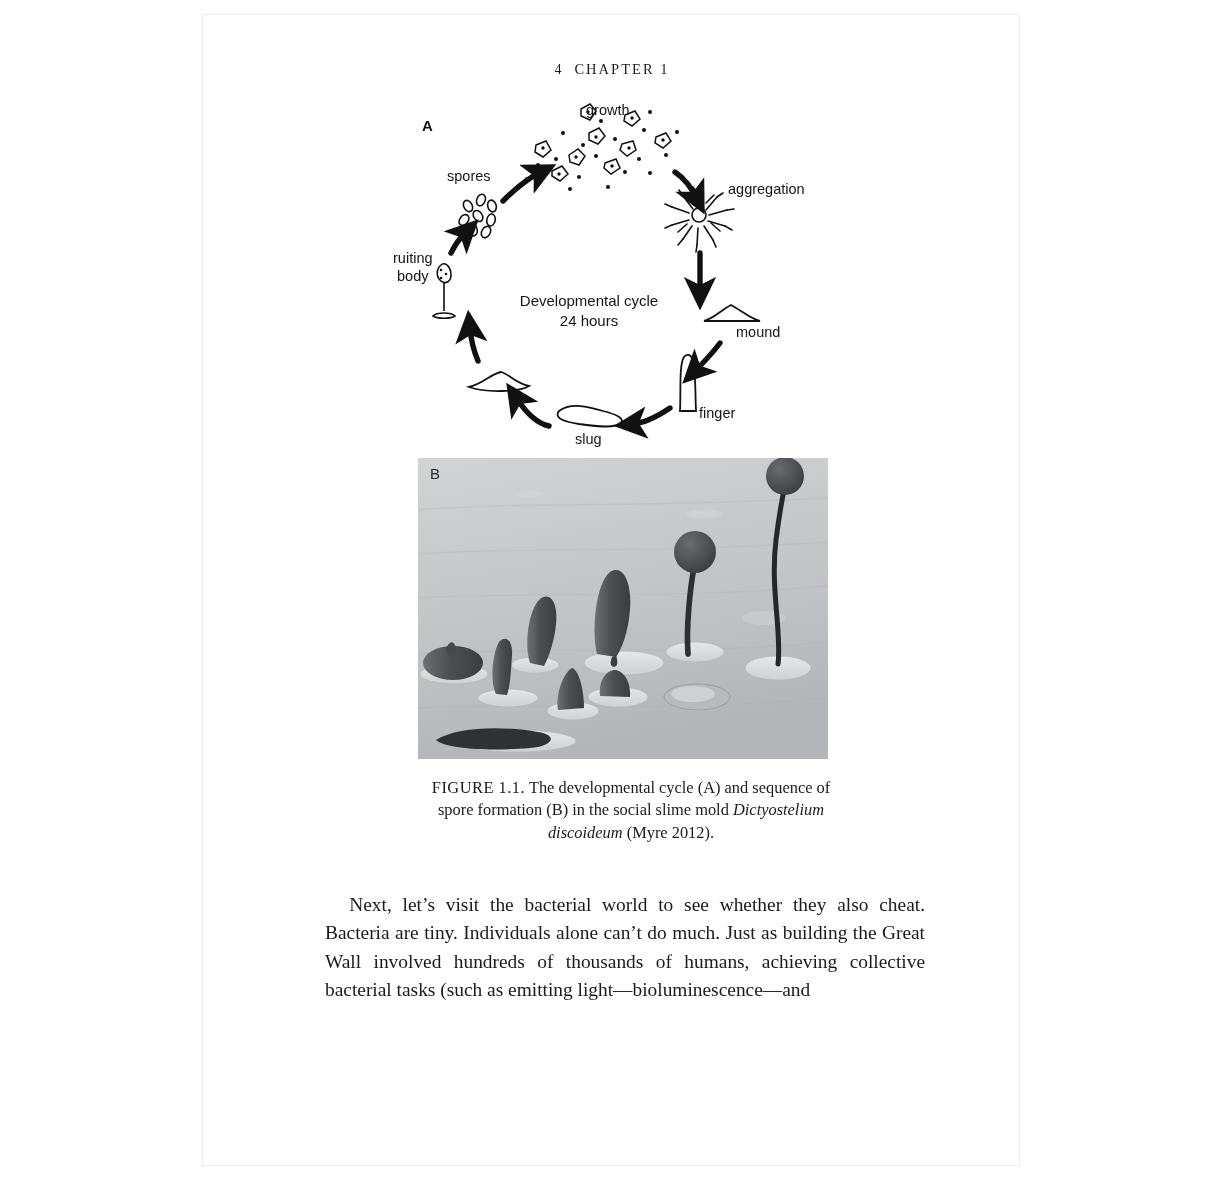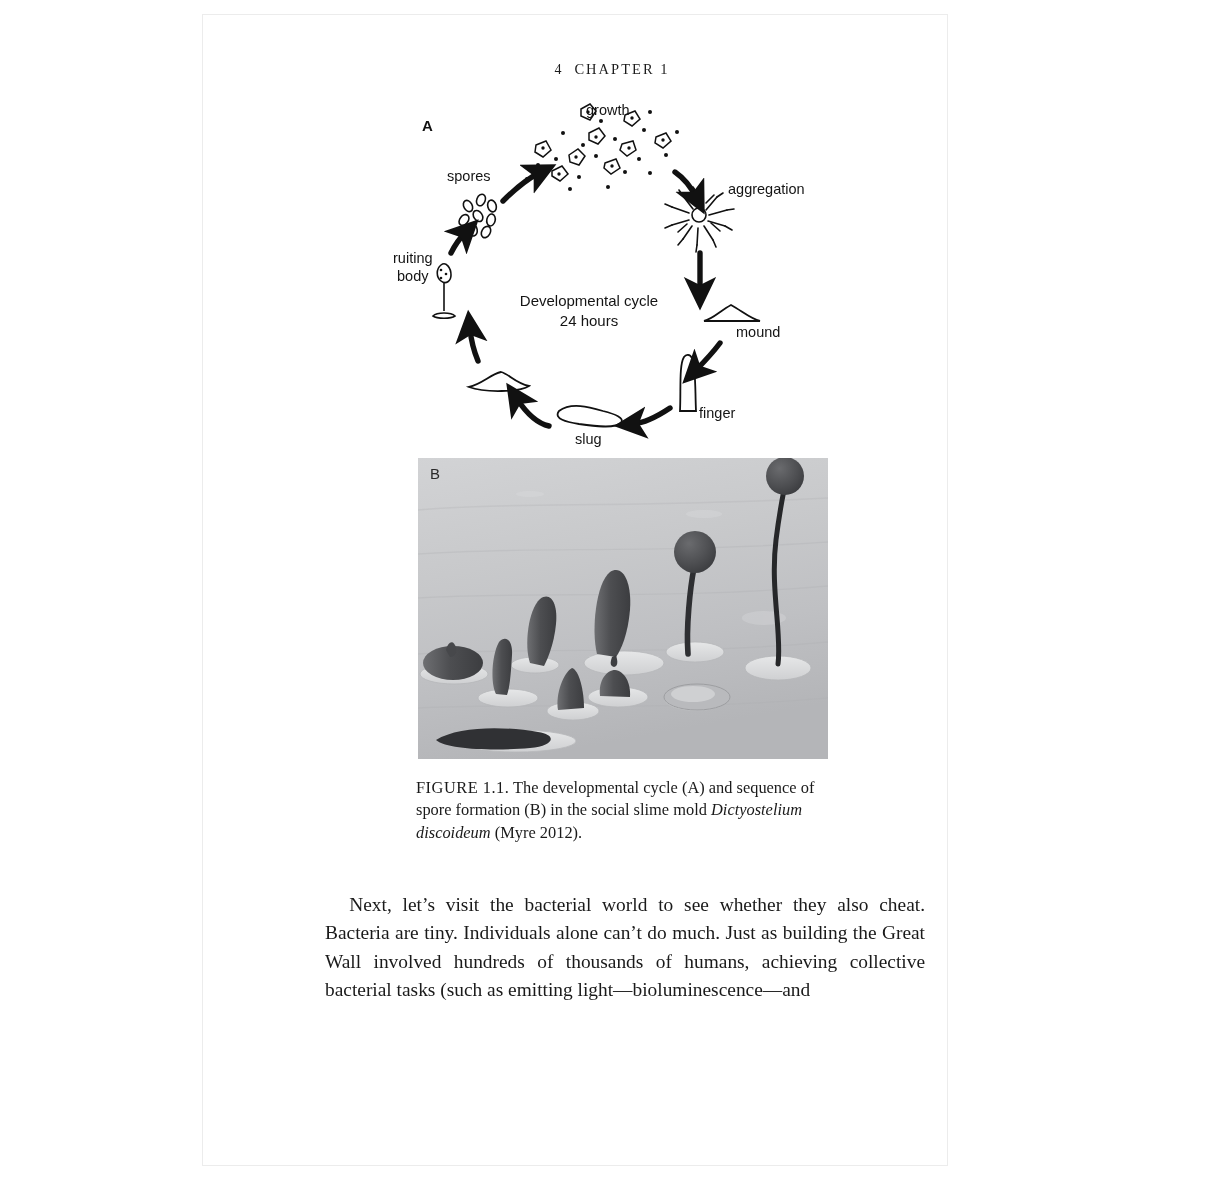--- a/index.html
+++ b/index.html
@@ -14,21 +14,21 @@
     color: #1a1a1a;
     overflow: hidden;
     position: relative;
   }
 
   
   #page-sheet {
     position: absolute;
     left: 202px;
     top: 14px;
-    width: 746px;
+    width: 818px;
     height: 1152px;
     background: #ffffff;
     border: 1px solid #ececec;
     box-sizing: border-box;
     overflow: hidden;
   }
 
   
   #running-head {
     position: absolute;
@@ -116,20 +116,21 @@
   
   #figure-caption {
     position: absolute;
     left: 213px;
     top: 762px;
     width: 430px;
     font-family: "Liberation Serif", serif;
     font-size: 16.4px;
     line-height: 1.36;
     color: #1a1a1a;
+    text-align: center;
   }
   #figure-caption .figlabel {
     font-variant: small-caps;
     letter-spacing: 0.03em;
   }
   #figure-caption .species { font-style: italic; }
 
   
   #body-text {
     position: absolute;

